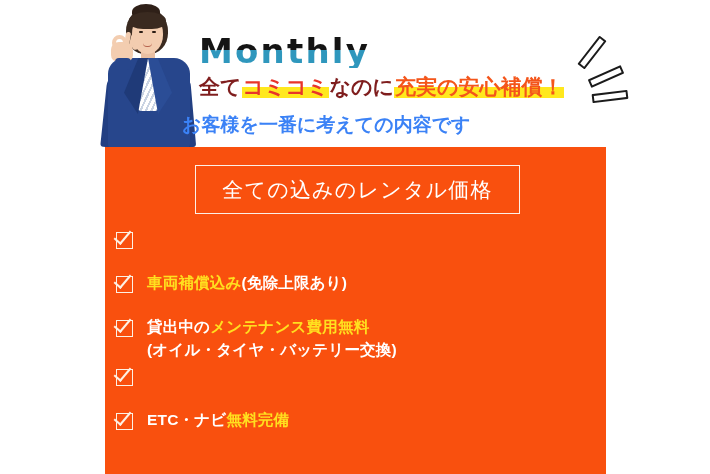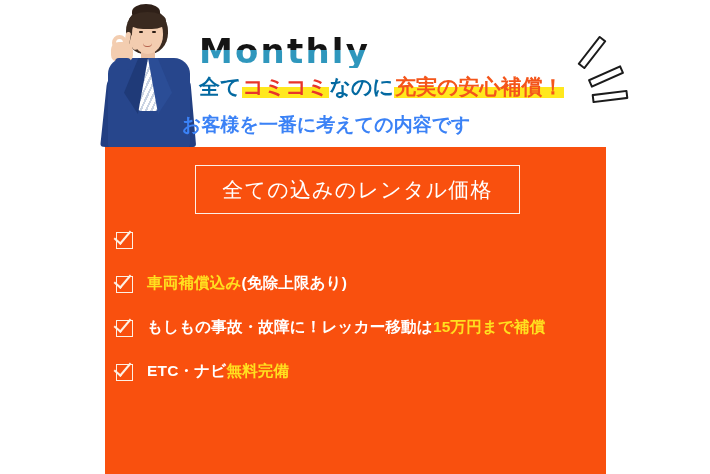--- a/index.html
+++ b/index.html
@@ -196,21 +196,21 @@
     color: #e8342a;
     background: linear-gradient(180deg, transparent 0 52%, #ffe81e 52% 100%);
     padding: 0 1px;
   }
   #tagline1 .hl-orange {
     color: #f4551a;
     background: linear-gradient(180deg, transparent 0 52%, #ffe81e 52% 100%);
     padding: 0 1px;
     margin-top: 25px;
   }
-  #tagline1 .plain { color: #0369a1; }
+  #tagline1 .plain { color: #7f1d1d; }
 
   
   #tagline2 {
     position: absolute;
     left: 182px;
     top: 112px;
     font-size: 19px;
     font-weight: 700;
     line-height: 26px;
     white-space: nowrap;
@@ -369,21 +369,27 @@
             <span class="cbox"></span>
             <span class="ctick"></span>
           </span>
           <div class="feature-text"><span><span style="color: rgb(255, 224, 31);">車両補償込み</span><span style="color: rgb(255, 255, 255);">(免除上限あり)</span></span></div>
         </div>
         <div class="feature">
           <span class="check-icon">
             <span class="cbox"></span>
             <span class="ctick"></span>
           </span>
-          <div class="feature-text"><span><span style="color: rgb(255, 255, 255);">もしもの事故・故障に！レッカー移動は</span><span style="color: rgb(255, 224, 31);">15万円まで補償</span></span></div>
+          <div class="feature-text"><span><span style="color: rgb(255, 255, 255);">貸出中の</span><span style="color: rgb(255, 224, 31);">メンテナンス費用無料</span></span><span class="feature-line2"><span style="color: rgb(255, 255, 255);">(オイル・タイヤ・バッテリー交換)</span></span></div>
+        </div>
+        <div class="feature">
+          <span class="check-icon">
+            <span class="cbox"></span>
+            <span class="ctick"></span>
+          </span>
         </div>
         <div class="feature">
           <span class="check-icon">
             <span class="cbox"></span>
             <span class="ctick"></span>
           </span>
           <div class="feature-text"><span><span style="color: rgb(255, 255, 255); text-align: right;">ETC・ナビ</span><span style="color: rgb(255, 224, 31);">無料完備</span></span></div>
         </div>
       </div>
   </div>

